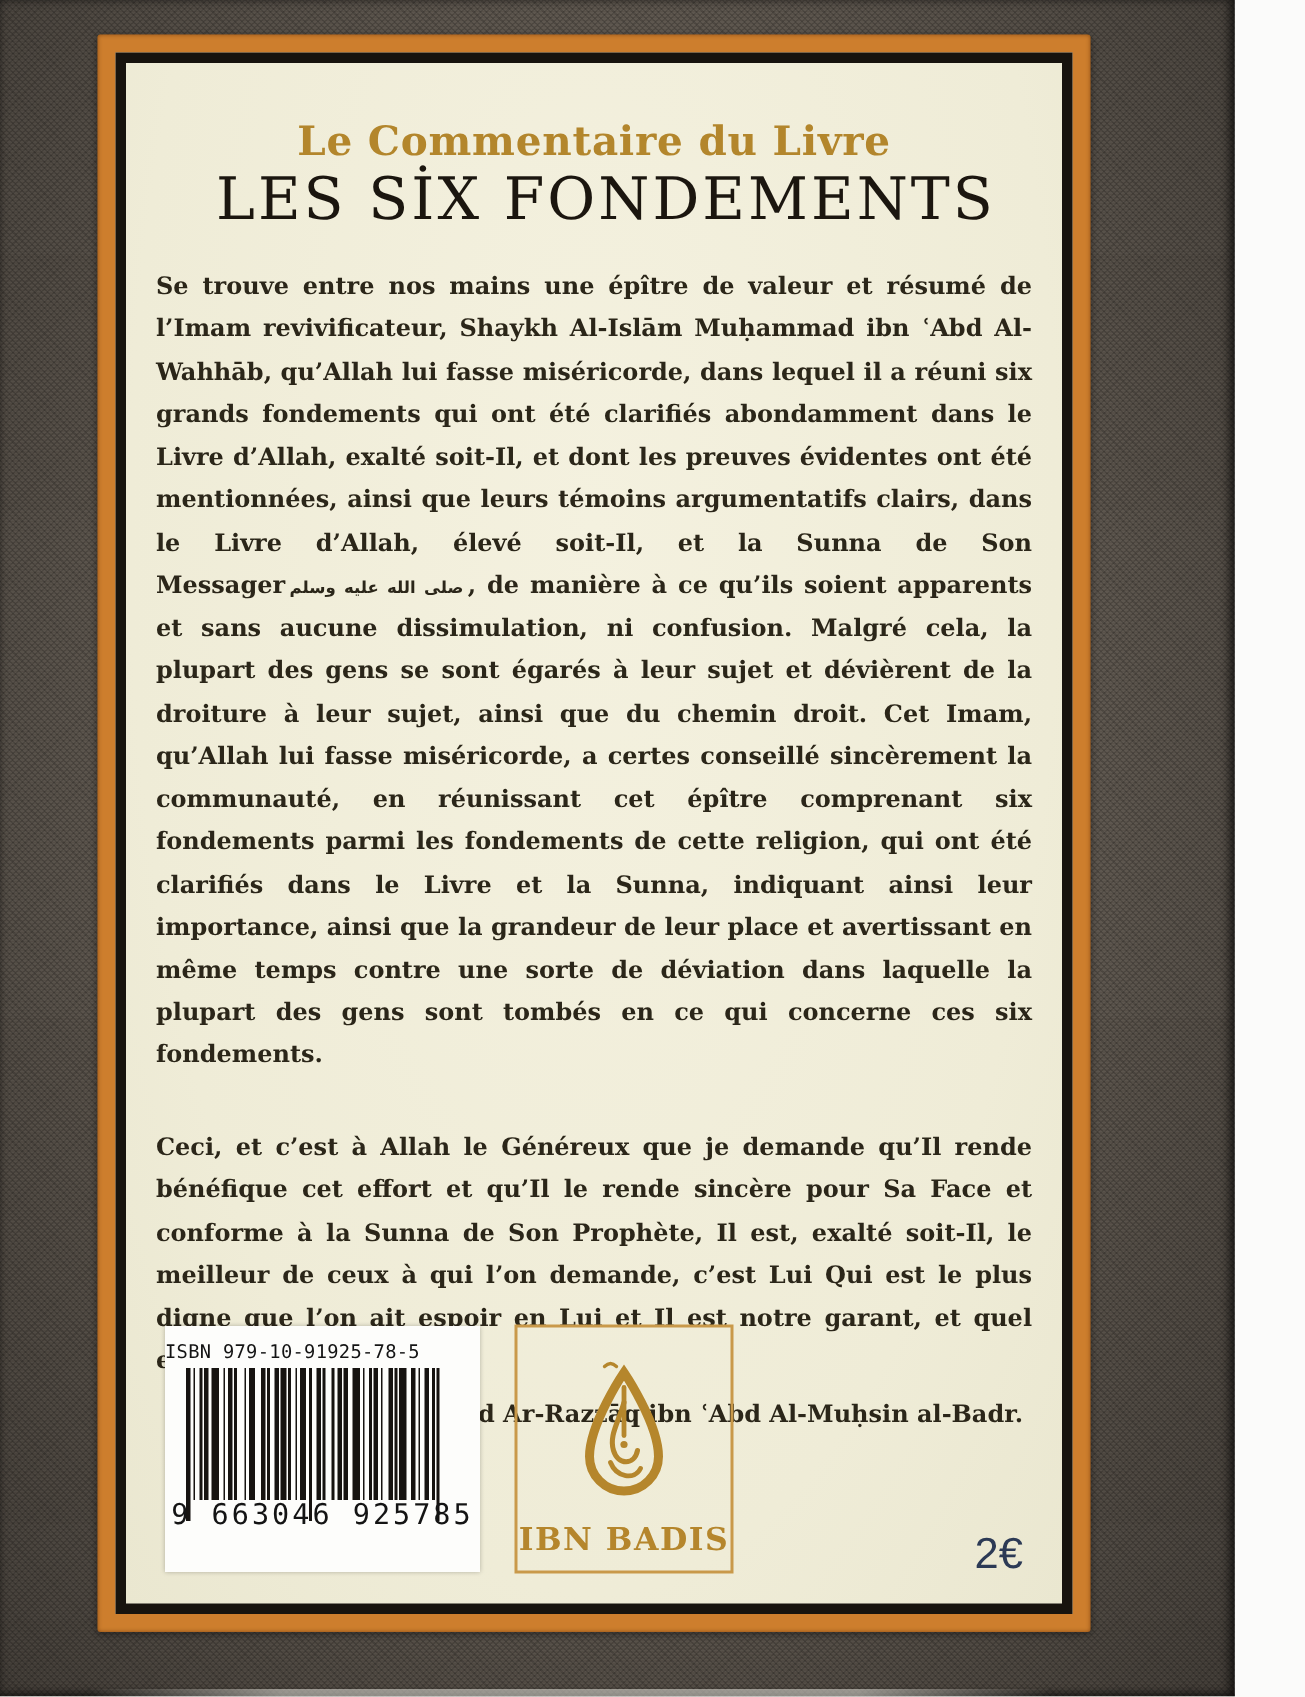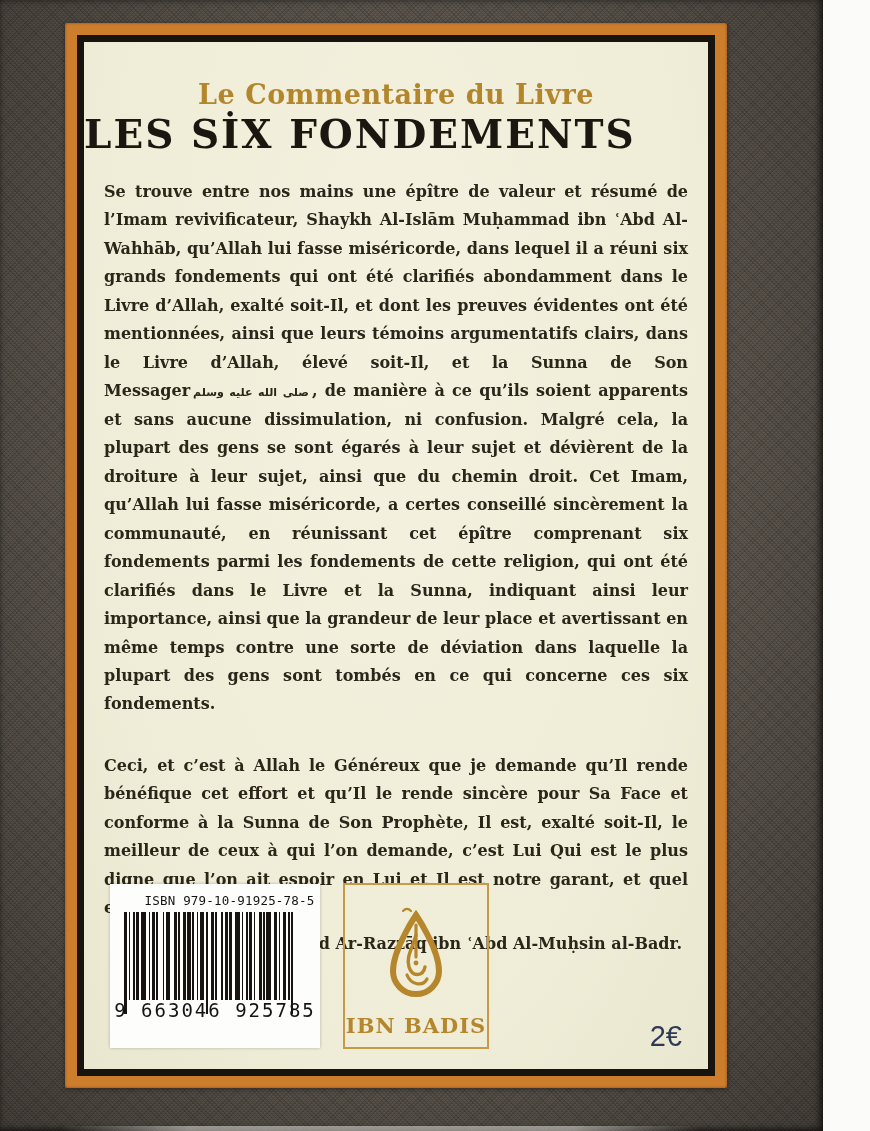--- a/index.html
+++ b/index.html
@@ -23,38 +23,38 @@
     background:#cd7e2d;border-radius:2px;
     box-shadow:0 1px 5px rgba(0,0,0,.45), inset 0 0 3px rgba(90,40,0,.6);}
   
   .panel{position:absolute;left:12px;top:12px;right:12px;bottom:12px;
     border:7px solid #17130e;background:#f1eeda;
     background-image:radial-gradient(ellipse at 50% 30%, #f4f1df 0%, #efecd7 70%, #eae7d0 100%);}
   .panel-inner{position:relative;width:100%;height:100%;}
 
   .subtitle{padding-top:37px;text-align:center;font-size:27px;font-weight:bold;
     color:#b3862c;letter-spacing:0.5px;}
-  .booktitle{text-align:left;font-size:39px;font-weight:bold;color:#1b160f;
-    letter-spacing:2px;margin-top:1px;}
+  .booktitle{text-align:center;font-size:39px;font-weight:normal;color:#1b160f;
+    letter-spacing:2px;margin-top:1px;padding-left:16px;}
 
   .body-text{padding:0 20px;}
   .body-text p{margin:0;font-size:16px;line-height:1.78;color:#2b2619;
     text-align:justify;text-justify:inter-word;font-weight:bold;}
   .p1{margin-top:21px !important;}
   .p2{margin-top:31px !important;}
   .p3{margin-top:33px !important;}
   .honorific{font-family:"DejaVu Sans", sans-serif;font-size:11px;color:#2b2619;
     margin:0 3px;white-space:nowrap;}
   .signature{margin-top:7px !important;text-align:right !important;padding-right:6px;}
 
   
   .barcode-label{position:absolute;left:26px;top:842px;width:210px;height:164px;
     background:#fdfdfb;box-shadow:0 0 3px rgba(0,0,0,.25);}
-  .isbn{margin-top:9px;text-align:center;font-family:"DejaVu Sans Mono", monospace;
-    font-size:12.5px;color:#141414;letter-spacing:0.2px;padding-left:29px;}
+  .isbn{margin-top:9px;font-family:"DejaVu Sans Mono", monospace;
+    font-size:12.5px;color:#141414;letter-spacing:0.2px;}
   .bars{position:relative;height:99px;margin:4px 14px 0 14px;display:flex;align-items:flex-start;}
   .bars .bar{background:#161310;height:88px;flex:none;}
   .bars .bar.guard{height:102px;}
   .barcode-digits{position:relative;margin-top:-12px;text-align:center;
     font-family:"DejaVu Sans Mono", monospace;font-size:19px;color:#141414;letter-spacing:2px;
     background:transparent;}
 
   
   .logo-box{position:absolute;left:259px;top:841px;width:146px;height:166px;
     border:2px solid #c9994a;display:flex;flex-direction:column;align-items:center;

